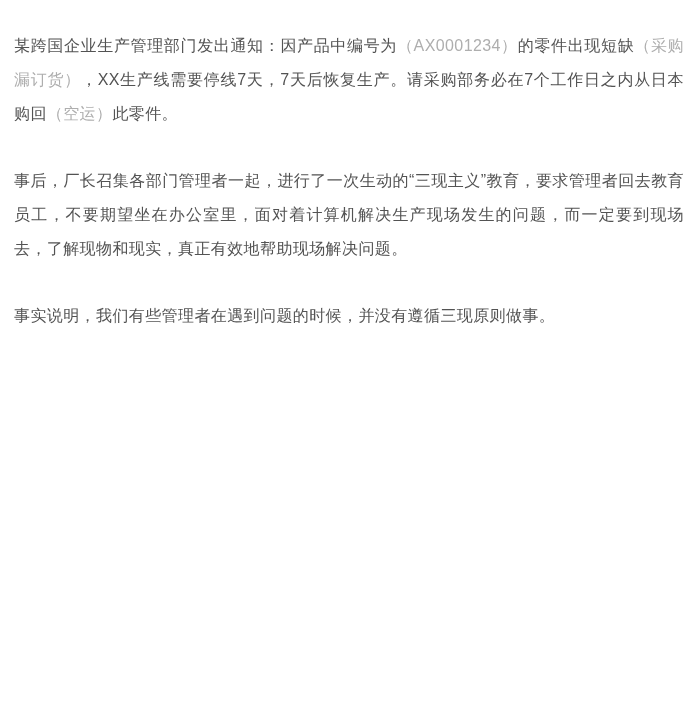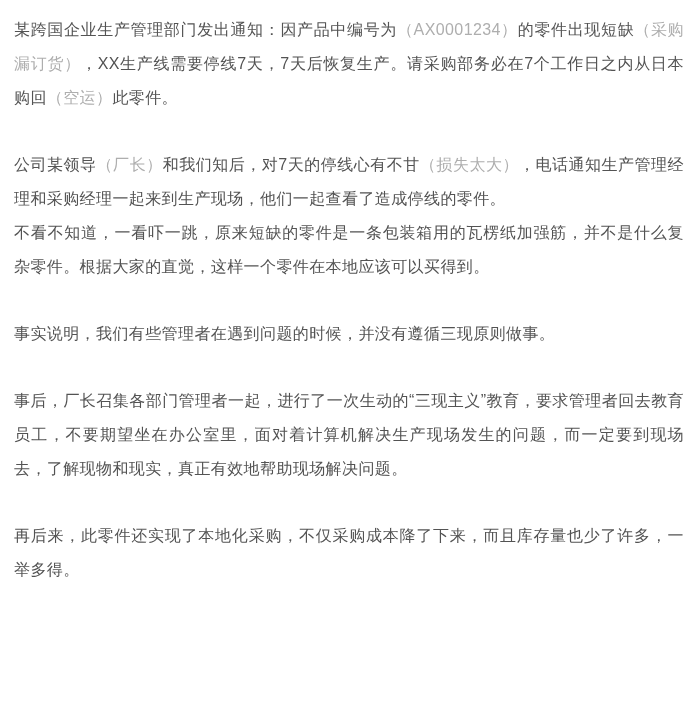--- a/index.html
+++ b/index.html
@@ -24,47 +24,40 @@
     padding: 13px 14px 24px 14px;
     font-family: "Liberation Sans", "DejaVu Sans", sans-serif;
     font-size: 16px;
     line-height: 34px;
     letter-spacing: 0.4px;
     color: var(--text-color);
     text-align: justify;
     word-break: break-all;
   }
   .block {
-    margin: 0 0 33px 0;
+    margin: 16px 0 33px 0;
   }
   .block:last-child {
     margin-bottom: 0;
   }
   .para {
     margin: 0;
   }
   .muted {
     color: var(--muted-color);
   }
 </style>
 </head>
 <body>
 
 <div class="page">
   <main class="article">
       <div class="block">
         <p class="para"><span class="normal">某跨国企业生产管理部门发出通知：因产品中编号为</span><span class="muted">（AX0001234）</span><span class="normal">的零件出现短缺</span><span class="muted">（采购漏订货）</span><span class="normal">，XX生产线需要停线7天，7天后恢复生产。请采购部务必在7个工作日之内从日本购回</span><span class="muted">（空运）</span><span class="normal">此零件。</span></p>
       </div>
       <div class="block">
-        <p class="para"><span class="normal">公司某领导</span><span class="muted">（厂长）</span><span class="normal">和我们知后，对7天的停线心有不甘</span><span class="muted">（损失太大）</span><span class="normal">，电话通知生产管理经理和采购经理一起来到生产现场，他们一起查看了造成停线的零件。</span></p>
-        <p class="para"><span class="normal">不看不知道，一看吓一跳，原来短缺的零件是一条包装箱用的瓦楞纸加强筋，并不是什么复杂零件。根据大家的直觉，这样一个零件在本地应该可以买得到。</span></p>
+        <p class="para"><span class="normal">事后，厂长召集各部门管理者一起，进行了一次生动的“三现主义”教育，要求管理者回去教育员工，不要期望坐在办公室里，面对着计算机解决生产现场发生的问题，而一定要到现场去，了解现物和现实，真正有效地帮助现场解决问题。</span></p>
       </div>
       <div class="block">
         <p class="para"><span class="normal">事实说明，我们有些管理者在遇到问题的时候，并没有遵循三现原则做事。</span></p>
-      </div>
-      <div class="block">
-        <p class="para"><span class="normal">事后，厂长召集各部门管理者一起，进行了一次生动的“三现主义”教育，要求管理者回去教育员工，不要期望坐在办公室里，面对着计算机解决生产现场发生的问题，而一定要到现场去，了解现物和现实，真正有效地帮助现场解决问题。</span></p>
-      </div>
-      <div class="block">
-        <p class="para"><span class="normal">再后来，此零件还实现了本地化采购，不仅采购成本降了下来，而且库存量也少了许多，一举多得。</span></p>
       </div>
     </main>
 </div>
 
 </body></html>

